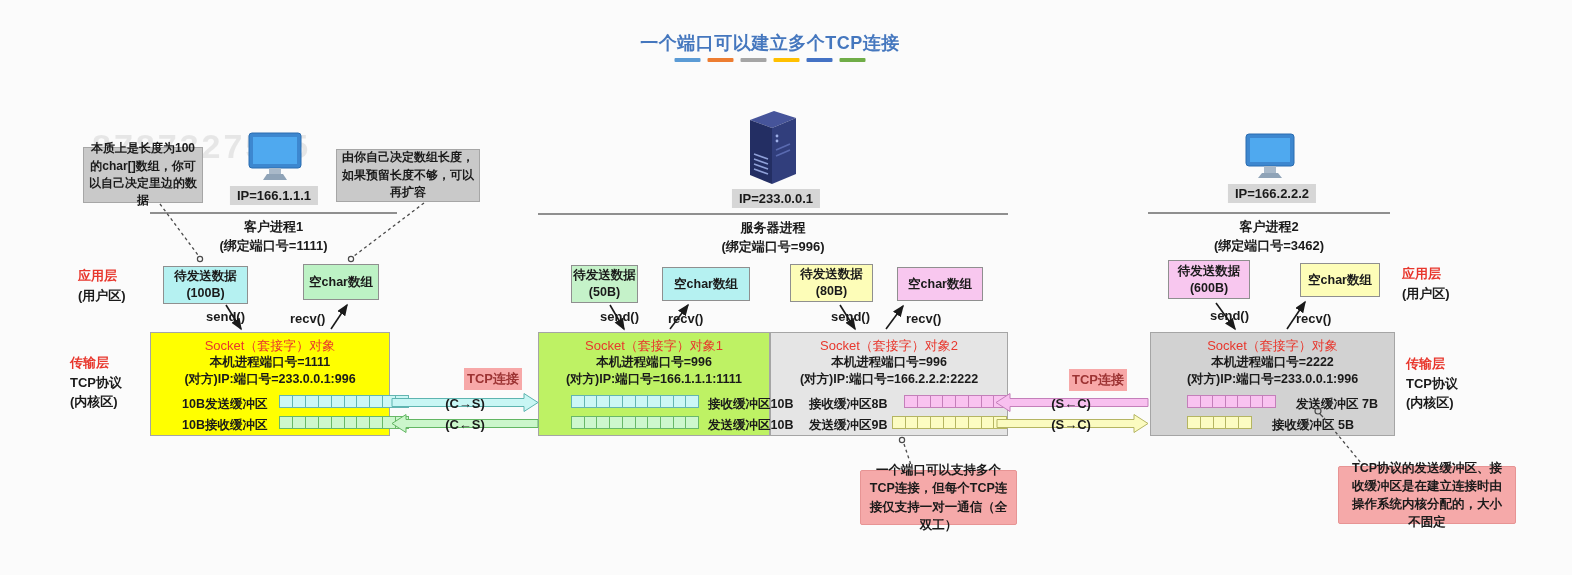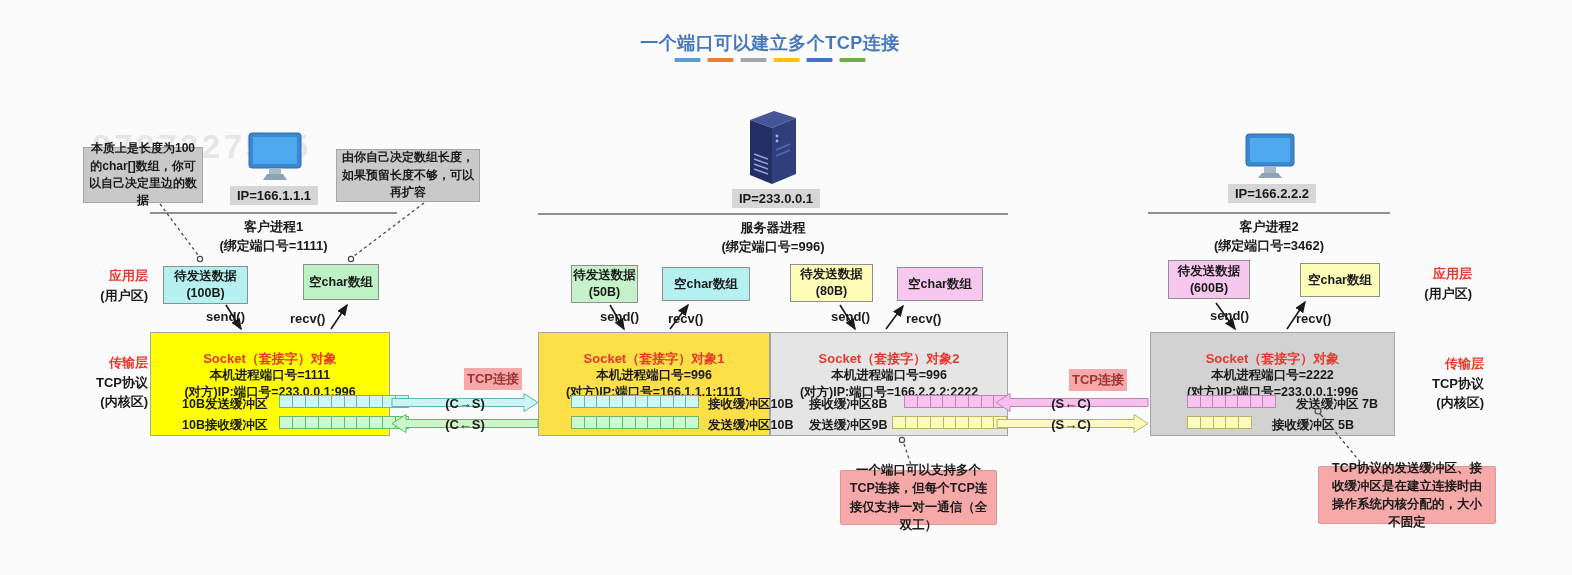--- a/index.html
+++ b/index.html
@@ -13,40 +13,40 @@
     font-size:18px;font-weight:700;color:#4577be;white-space:nowrap;letter-spacing:.5px;}
   .dashes{position:absolute;top:58px;left:770px;transform:translateX(-50%);display:flex;gap:7px;}
   .dashes span{display:block;width:26px;height:4px;border-radius:1px;}
   
   .gnote{position:absolute;background:#c9c9c9;border:1px solid #a6a6a6;
     font-size:12px;font-weight:600;line-height:1.45;text-align:center;
     display:flex;align-items:center;justify-content:center;padding:3px 5px;box-sizing:border-box;}
   
   .pnote{position:absolute;background:#f5a9a9;border:1px solid #e79494;border-radius:2px;
     font-size:12.5px;font-weight:600;line-height:1.45;text-align:center;
-    display:flex;align-items:center;justify-content:center;padding:4px 7px;box-sizing:border-box;}
+    display:flex;align-items:center;justify-content:center;padding:4px 7px;box-sizing:border-box;margin-left:20px;}
   
   .iplabel{position:absolute;transform:translateX(-50%);background:#d6d6d6;
     padding:2px 7px;font-size:13px;font-weight:700;white-space:nowrap;}
   
   .hline{position:absolute;height:1.5px;background:#8f8f8f;}
   .hostname{position:absolute;text-align:center;font-size:13px;font-weight:700;line-height:1.45;}
   
-  .layer{position:absolute;text-align:right;font-size:13px;font-weight:600;line-height:1.5;}
+  .layer{position:absolute;text-align:left;font-size:13px;font-weight:600;line-height:1.5;}
   .red{color:#e8372d;}
   
   .abox{position:absolute;border:1px solid #8f8f8f;display:flex;flex-direction:column;
     align-items:center;justify-content:center;text-align:center;
     font-size:12.5px;font-weight:600;line-height:1.35;box-sizing:border-box;}
   
   .call{position:absolute;font-size:13px;font-weight:600;white-space:nowrap;}
   
   .socket{position:absolute;border:1px solid #a5a5a5;box-sizing:border-box;
     text-align:center;padding-top:4px;}
-  .s-title{font-size:13px;font-weight:700;color:#e8372d;line-height:17px;margin-top:13px;}
+  .s-title{font-size:13px;font-weight:400;color:#e8372d;line-height:17px;}
   .s-line{font-size:12.5px;font-weight:600;line-height:16.5px;text-align:center;}
   
   .buf-label{position:absolute;font-size:12.5px;font-weight:600;white-space:nowrap;}
   .buffer{position:absolute;height:13px;display:flex;box-sizing:border-box;}
   .buffer .cell{flex:1;box-sizing:border-box;}
   .buf-cyan{background:#ccf7f5;border:1px solid #63b5b1;}
   .buf-cyan .cell{border-right:1px solid #63b5b1;}
   .buf-green{background:#cdf7cd;border:1px solid #68b868;}
   .buf-green .cell{border-right:1px solid #68b868;}
   .buf-pink{background:#f9c3f0;border:1px solid #c47fba;}
@@ -192,21 +192,21 @@
   <div class="call" style="left:831px;top:309px">send()</div>
   <div class="call" style="left:906px;top:311px">recv()</div>
   <div class="call" style="left:1210px;top:308px">send()</div>
   <div class="call" style="left:1296px;top:311px">recv()</div>
 
   <div class="socket z2" style="left:150px;top:332px;width:240px;height:104px;background:#ffff00">
     <div class="s-title">Socket（套接字）对象</div>
     <div class="s-line">本机进程端口号=1111</div>
     <div class="s-line">(对方)IP:端口号=233.0.0.1:996</div>
   </div>
-  <div class="socket z2" style="left:538px;top:332px;width:232px;height:104px;background:#fde047">
+  <div class="socket z2" style="left:538px;top:332px;width:232px;height:104px;background:#bef264">
     <div class="s-title">Socket（套接字）对象1</div>
     <div class="s-line">本机进程端口号=996</div>
     <div class="s-line">(对方)IP:端口号=166.1.1.1:1111</div>
   </div>
   <div class="socket z2" style="left:770px;top:332px;width:238px;height:104px;background:#e5e5e5">
     <div class="s-title">Socket（套接字）对象2</div>
     <div class="s-line">本机进程端口号=996</div>
     <div class="s-line">(对方)IP:端口号=166.2.2.2:2222</div>
   </div>
   <div class="socket z2" style="left:1150px;top:332px;width:245px;height:104px;background:#d2d2d2">

